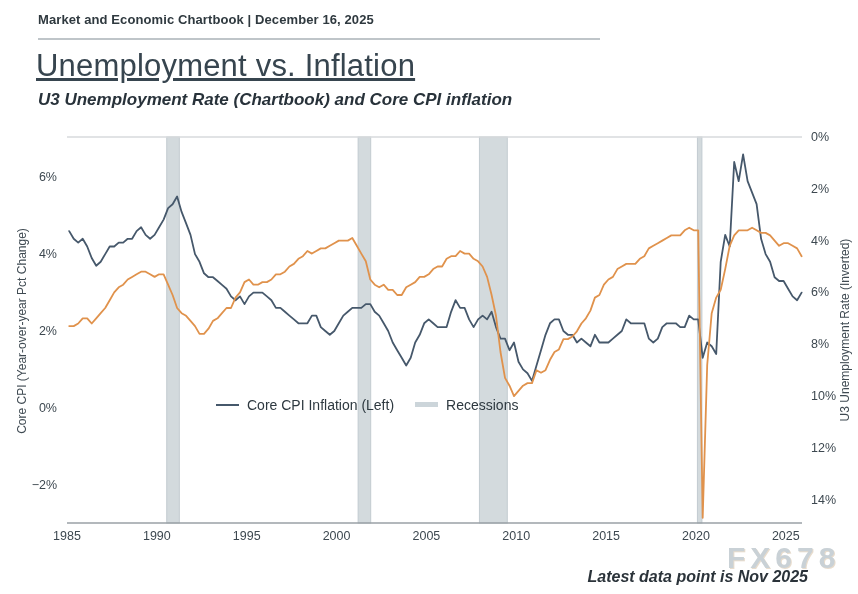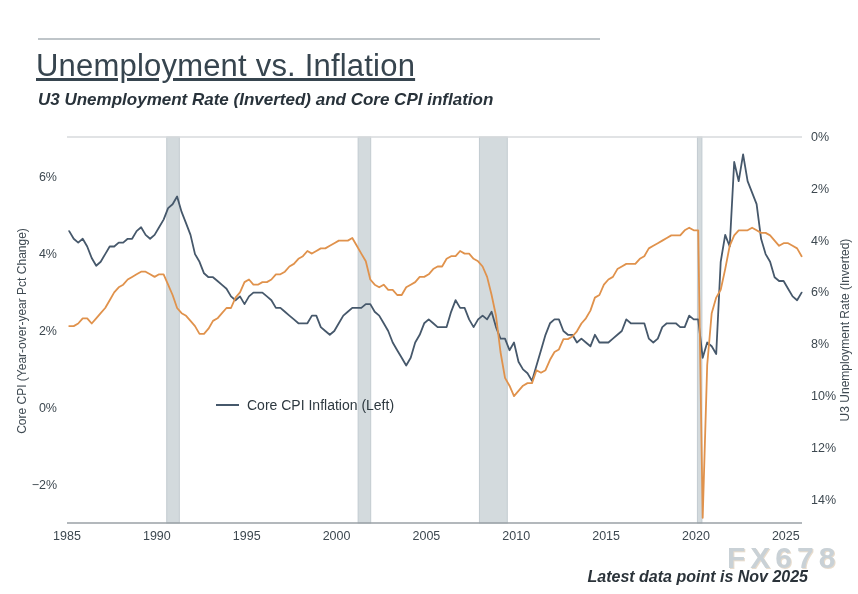--- a/index.html
+++ b/index.html
@@ -47,23 +47,24 @@
     font-weight:600;color:#2b333a;text-align:center;
   }
   svg text{font-family:"Liberation Sans",sans-serif;}
   .chart-svg{position:absolute;left:0;top:0;}
 </style>
 </head>
 <body>
 
 <div class="page">
 
+  <div class="kicker">Market and Economic Chartbook | December 16, 2025</div>
   <div class="kicker-rule"></div>
   <div class="title">Unemployment vs. Inflation</div>
-  <div class="subtitle">U3 Unemployment Rate (Inverted) and Core CPI inflation</div>
+  <div class="subtitle">U3 Unemployment Rate (Chartbook) and Core CPI inflation</div>
 
   <svg id="chart" class="chart-svg" width="858" height="594" viewBox="0 0 858 594">
       <rect x="166.7371638141799" y="137" width="12.579462102690286" height="386" fill="#d3dadd" stroke="#c2cbd0" stroke-width="1"></rect>
       <rect x="358.1246943765283" y="137" width="12.579462102690286" height="386" fill="#d3dadd" stroke="#c2cbd0" stroke-width="1"></rect>
       <rect x="479.42665036674805" y="137" width="27.854523227383027" height="386" fill="#d3dadd" stroke="#c2cbd0" stroke-width="1"></rect>
       <rect x="697.4107579462075" y="137" width="4.492665036674907" height="386" fill="#d3dadd" stroke="#c2cbd0" stroke-width="1"></rect>
       <line x1="67" y1="137" x2="802" y2="137" stroke="#d7dadc" stroke-width="1.4"></line>
       <line x1="67" y1="523" x2="802" y2="523" stroke="#9aa1a6" stroke-width="1.6"></line>
       <path d="M69.2,231.1 L73.7,238.8 L78.2,242.6 L82.7,238.8 L87.2,246.5 L91.7,258.0 L96.2,265.7 L100.7,261.8 L105.2,254.1 L109.7,246.5 L114.2,246.5 L118.7,242.6 L123.2,242.6 L127.7,238.8 L132.1,238.8 L136.6,231.1 L141.1,227.3 L145.6,234.9 L150.1,238.8 L154.6,234.9 L159.1,227.3 L163.6,219.6 L168.1,208.1 L172.6,204.2 L177.1,196.5 L181.6,211.9 L186.1,223.4 L190.5,234.9 L195.0,254.1 L199.5,261.8 L204.0,273.3 L208.5,277.2 L213.0,277.2 L217.5,281.0 L222.0,284.9 L226.5,288.7 L231.0,296.4 L235.5,300.2 L240.0,296.4 L244.5,304.1 L249.0,296.4 L253.4,292.6 L257.9,292.6 L262.4,292.6 L266.9,296.4 L271.4,300.2 L275.9,307.9 L280.4,307.9 L284.9,311.8 L289.4,315.6 L293.9,319.4 L298.4,323.3 L302.9,323.3 L307.4,323.3 L311.9,315.6 L316.3,315.6 L320.8,327.1 L325.3,331.0 L329.8,334.8 L334.3,331.0 L338.8,323.3 L343.3,315.6 L347.8,311.8 L352.3,307.9 L356.8,307.9 L361.3,307.9 L365.8,304.1 L370.3,304.1 L374.7,311.8 L379.2,315.6 L383.7,323.3 L388.2,331.0 L392.7,342.5 L397.2,350.2 L401.7,357.8 L406.2,365.5 L410.7,357.8 L415.2,342.5 L419.7,334.8 L424.2,323.3 L428.7,319.4 L433.2,323.3 L437.6,327.1 L442.1,327.1 L446.6,327.1 L451.1,311.8 L455.6,300.2 L460.1,307.9 L464.6,307.9 L469.1,319.4 L473.6,327.1 L478.1,319.4 L482.6,315.6 L487.1,319.4 L491.6,311.8 L496.0,327.1 L500.5,338.6 L505.0,338.6 L509.5,350.2 L514.0,342.5 L518.5,361.7 L523.0,369.4 L527.5,373.2 L532.0,380.9 L536.5,365.5 L541.0,350.2 L545.5,334.8 L550.0,323.3 L554.5,319.4 L558.9,319.4 L563.4,331.0 L567.9,334.8 L572.4,334.8 L576.9,342.5 L581.4,338.6 L585.9,342.5 L590.4,346.3 L594.9,334.8 L599.4,342.5 L603.9,342.5 L608.4,342.5 L612.9,338.6 L617.4,334.8 L621.8,331.0 L626.3,319.4 L630.8,323.3 L635.3,323.3 L639.8,323.3 L644.3,323.3 L648.8,338.6 L653.3,342.5 L657.8,338.6 L662.3,327.1 L666.8,323.3 L671.3,323.3 L675.8,323.3 L680.2,327.1 L684.7,327.1 L689.2,315.6 L693.7,319.4 L698.2,319.4 L702.7,357.8 L707.2,342.5 L711.7,346.3 L716.2,354.0 L720.7,261.8 L725.2,234.9 L729.7,246.5 L734.2,162.0 L738.7,181.2 L743.1,154.3 L747.6,181.2 L752.1,192.7 L756.6,204.2 L761.1,238.8 L765.6,254.1 L770.1,261.8 L774.6,277.2 L779.1,281.0 L783.6,281.0 L788.1,288.7 L792.6,296.4 L797.1,300.2 L801.6,292.6" fill="none" stroke="#46586b" stroke-width="1.8" stroke-linejoin="round" stroke-linecap="round"></path>
       <path d="M69.2,326.1 L73.7,326.1 L78.2,323.5 L82.7,318.3 L87.2,318.3 L91.7,323.5 L96.2,318.3 L100.7,313.2 L105.2,308.0 L109.7,300.2 L114.2,292.4 L118.7,287.3 L123.2,284.7 L127.7,279.5 L132.1,276.9 L136.6,274.3 L141.1,271.7 L145.6,271.7 L150.1,274.3 L154.6,276.9 L159.1,274.3 L163.6,274.3 L168.1,284.7 L172.6,295.0 L177.1,308.0 L181.6,313.2 L186.1,315.8 L190.5,320.9 L195.0,326.1 L199.5,333.9 L204.0,333.9 L208.5,328.7 L213.0,320.9 L217.5,318.3 L222.0,313.2 L226.5,308.0 L231.0,308.0 L235.5,297.6 L240.0,292.4 L244.5,282.1 L249.0,279.5 L253.4,284.7 L257.9,284.7 L262.4,282.1 L266.9,282.1 L271.4,279.5 L275.9,274.3 L280.4,274.3 L284.9,271.7 L289.4,266.5 L293.9,263.9 L298.4,258.8 L302.9,256.2 L307.4,251.0 L311.9,253.6 L316.3,251.0 L320.8,248.4 L325.3,248.4 L329.8,245.8 L334.3,243.2 L338.8,240.6 L343.3,240.6 L347.8,240.6 L352.3,238.0 L356.8,245.8 L361.3,253.6 L365.8,261.3 L370.3,279.5 L374.7,284.7 L379.2,287.3 L383.7,284.7 L388.2,289.8 L392.7,289.8 L397.2,295.0 L401.7,295.0 L406.2,287.3 L410.7,284.7 L415.2,282.1 L419.7,276.9 L424.2,276.9 L428.7,274.3 L433.2,269.1 L437.6,266.5 L442.1,266.5 L446.6,258.8 L451.1,256.2 L455.6,256.2 L460.1,251.0 L464.6,253.6 L469.1,253.6 L473.6,258.8 L478.1,261.3 L482.6,266.5 L487.1,276.9 L491.6,295.0 L496.0,315.8 L500.5,352.0 L505.0,377.9 L509.5,385.7 L514.0,396.1 L518.5,390.9 L523.0,385.7 L527.5,383.1 L532.0,383.1 L536.5,370.2 L541.0,372.7 L545.5,370.2 L550.0,359.8 L554.5,352.0 L558.9,349.4 L563.4,339.1 L567.9,339.1 L572.4,336.5 L576.9,331.3 L581.4,323.5 L585.9,318.3 L590.4,310.6 L594.9,297.6 L599.4,295.0 L603.9,284.7 L608.4,279.5 L612.9,276.9 L617.4,269.1 L621.8,266.5 L626.3,263.9 L630.8,263.9 L635.3,263.9 L639.8,258.8 L644.3,256.2 L648.8,248.4 L653.3,245.8 L657.8,243.2 L662.3,240.6 L666.8,238.0 L671.3,235.4 L675.8,235.4 L680.2,235.4 L684.7,230.3 L689.2,227.7 L693.7,230.3 L698.2,230.3 L702.7,517.8 L707.2,365.0 L711.7,313.2 L716.2,297.6 L720.7,289.8 L725.2,269.1 L729.7,245.8 L734.2,235.4 L738.7,230.3 L743.1,230.3 L747.6,230.3 L752.1,227.7 L756.6,230.3 L761.1,232.9 L765.6,232.9 L770.1,235.4 L774.6,240.6 L779.1,245.8 L783.6,243.2 L788.1,243.2 L792.6,245.8 L797.1,248.4 L801.6,256.2" fill="none" stroke="#e0924c" stroke-width="1.8" stroke-linejoin="round" stroke-linecap="round"></path>
@@ -92,18 +93,22 @@
     </svg>
 
   <div class="axis-title left">Core CPI (Year-over-year Pct Change)</div>
   <div class="axis-title right">U3 Unemployment Rate (Inverted)</div>
 
   <div class="legend">
     <div class="legend-row">
       <span class="swatch line"></span>
       <span>Core CPI Inflation (Left)</span>
     </div>
+    <div class="legend-row">
+      <span class="swatch band"></span>
+      <span>Recessions</span>
+    </div>
   </div>
 
   <div class="watermark">FX678</div>
   <div class="footnote">Latest data point is Nov 2025</div>
 
 </div>
 
 </body></html>

